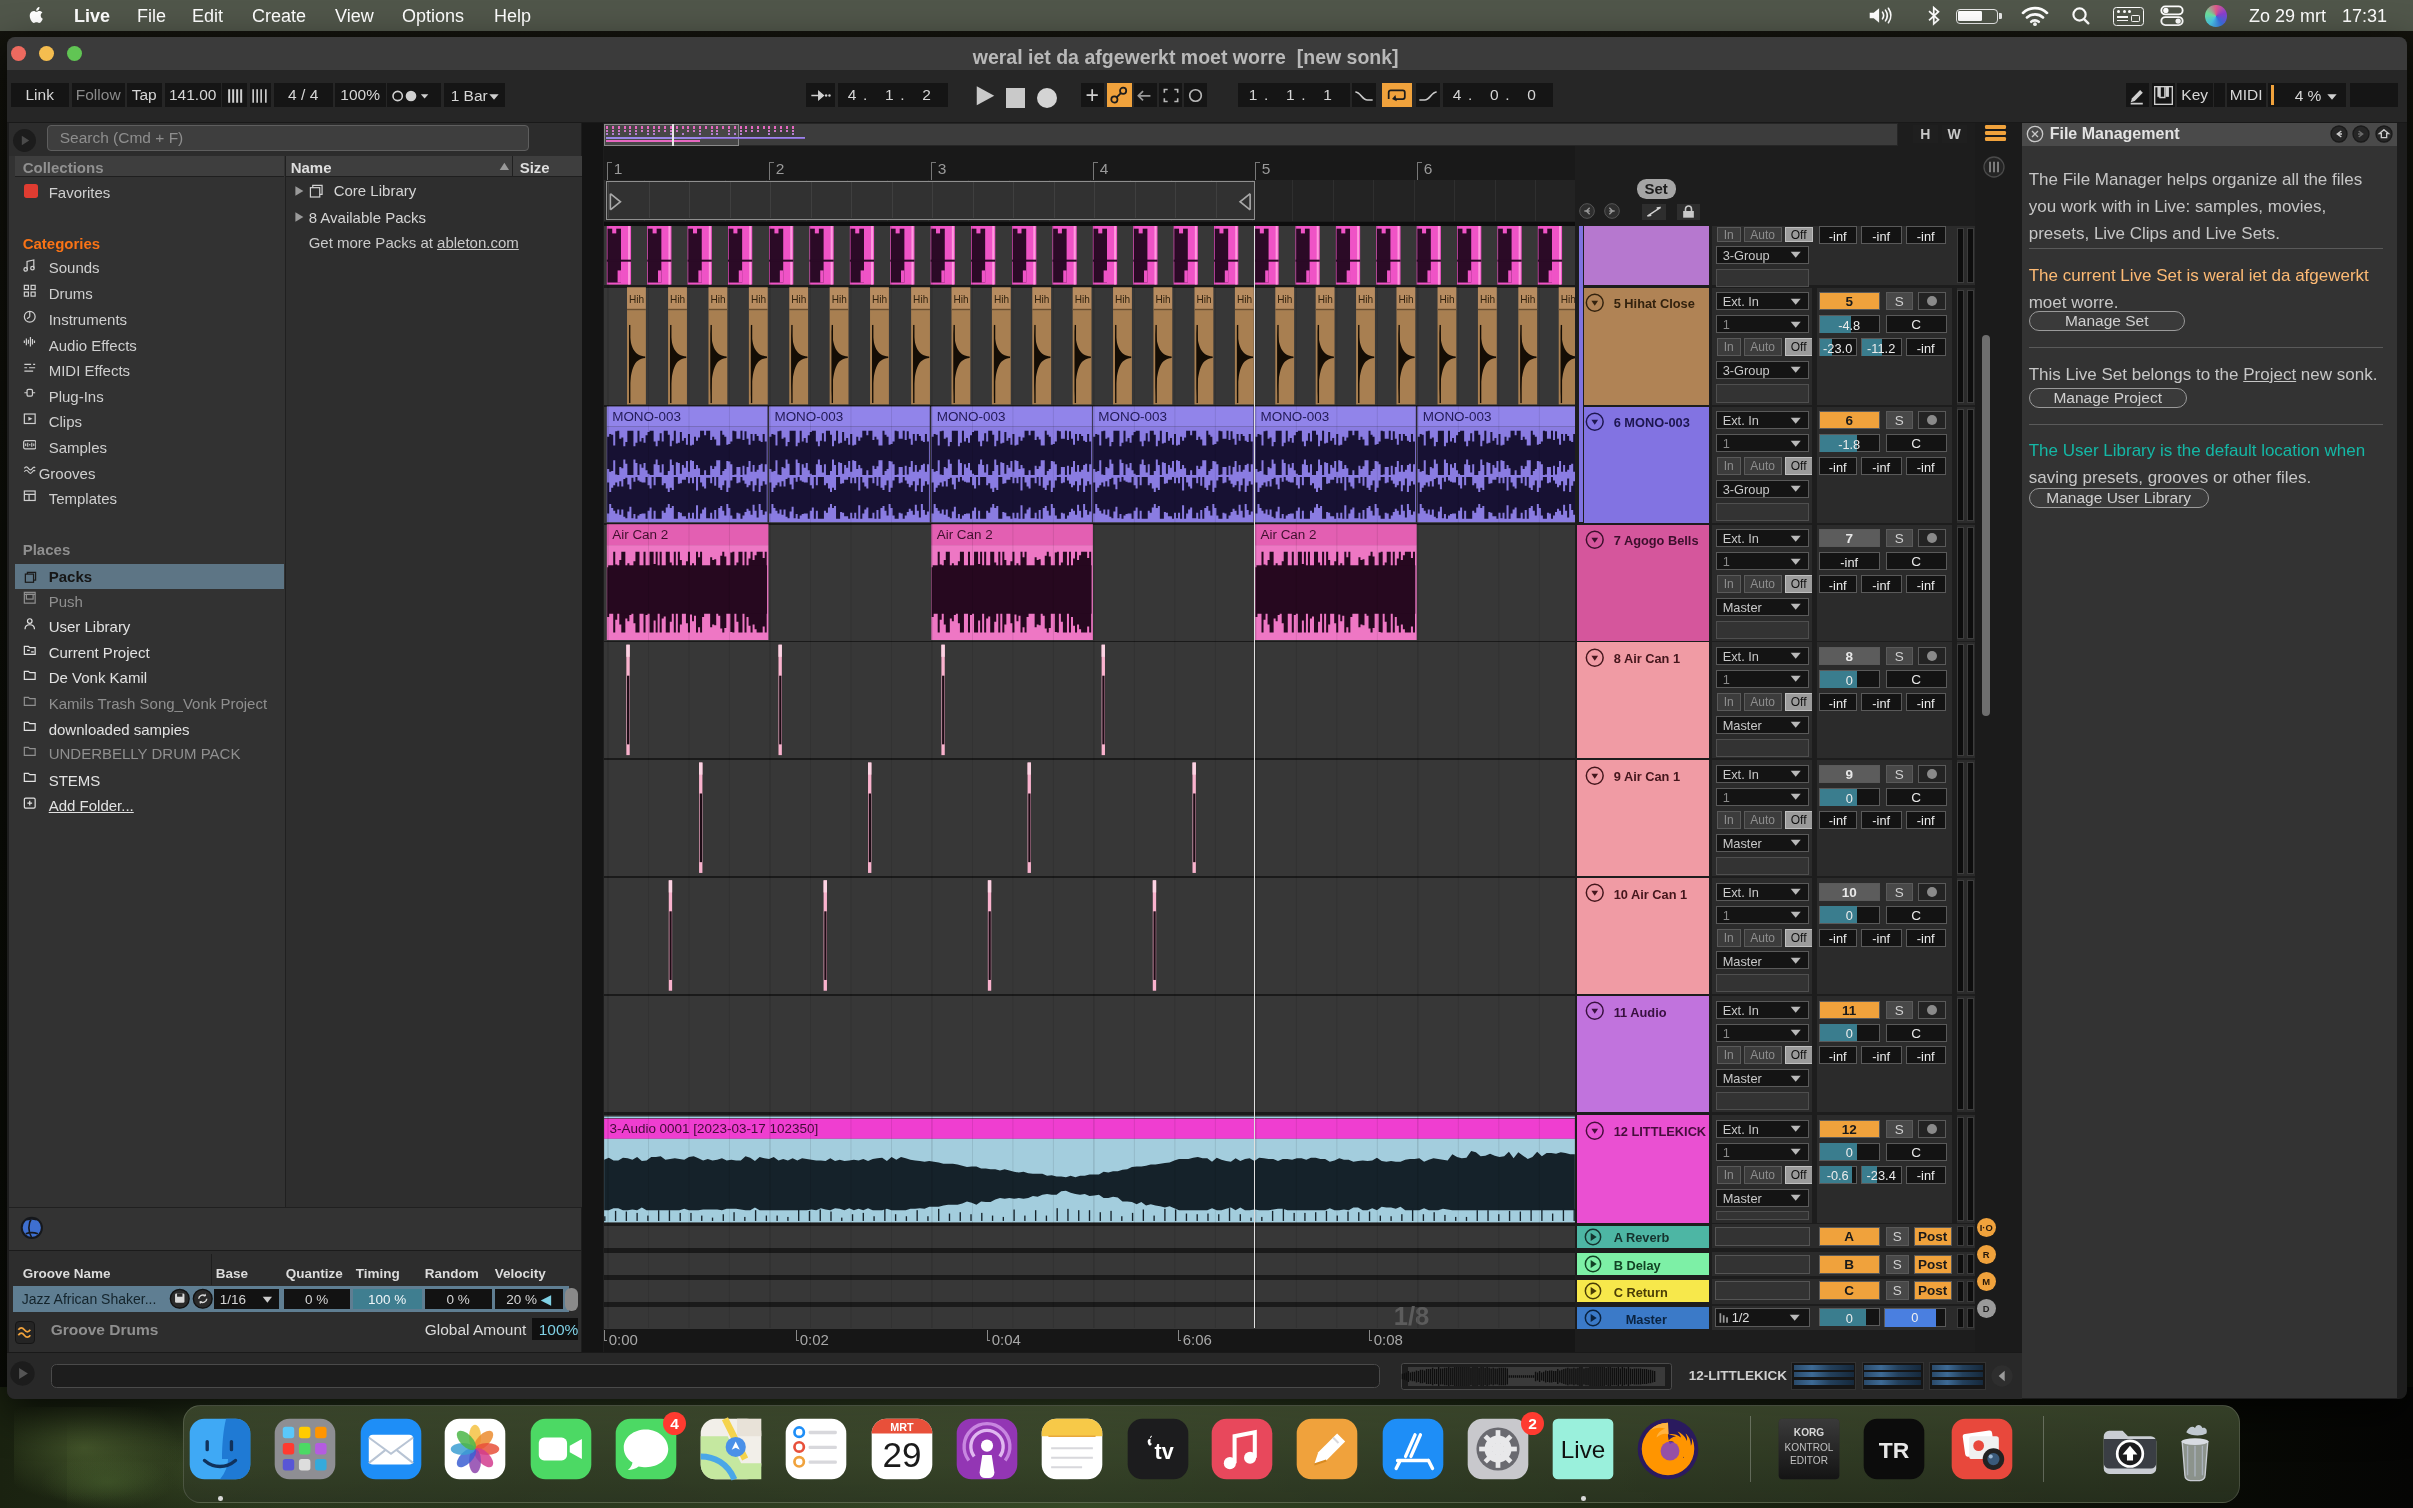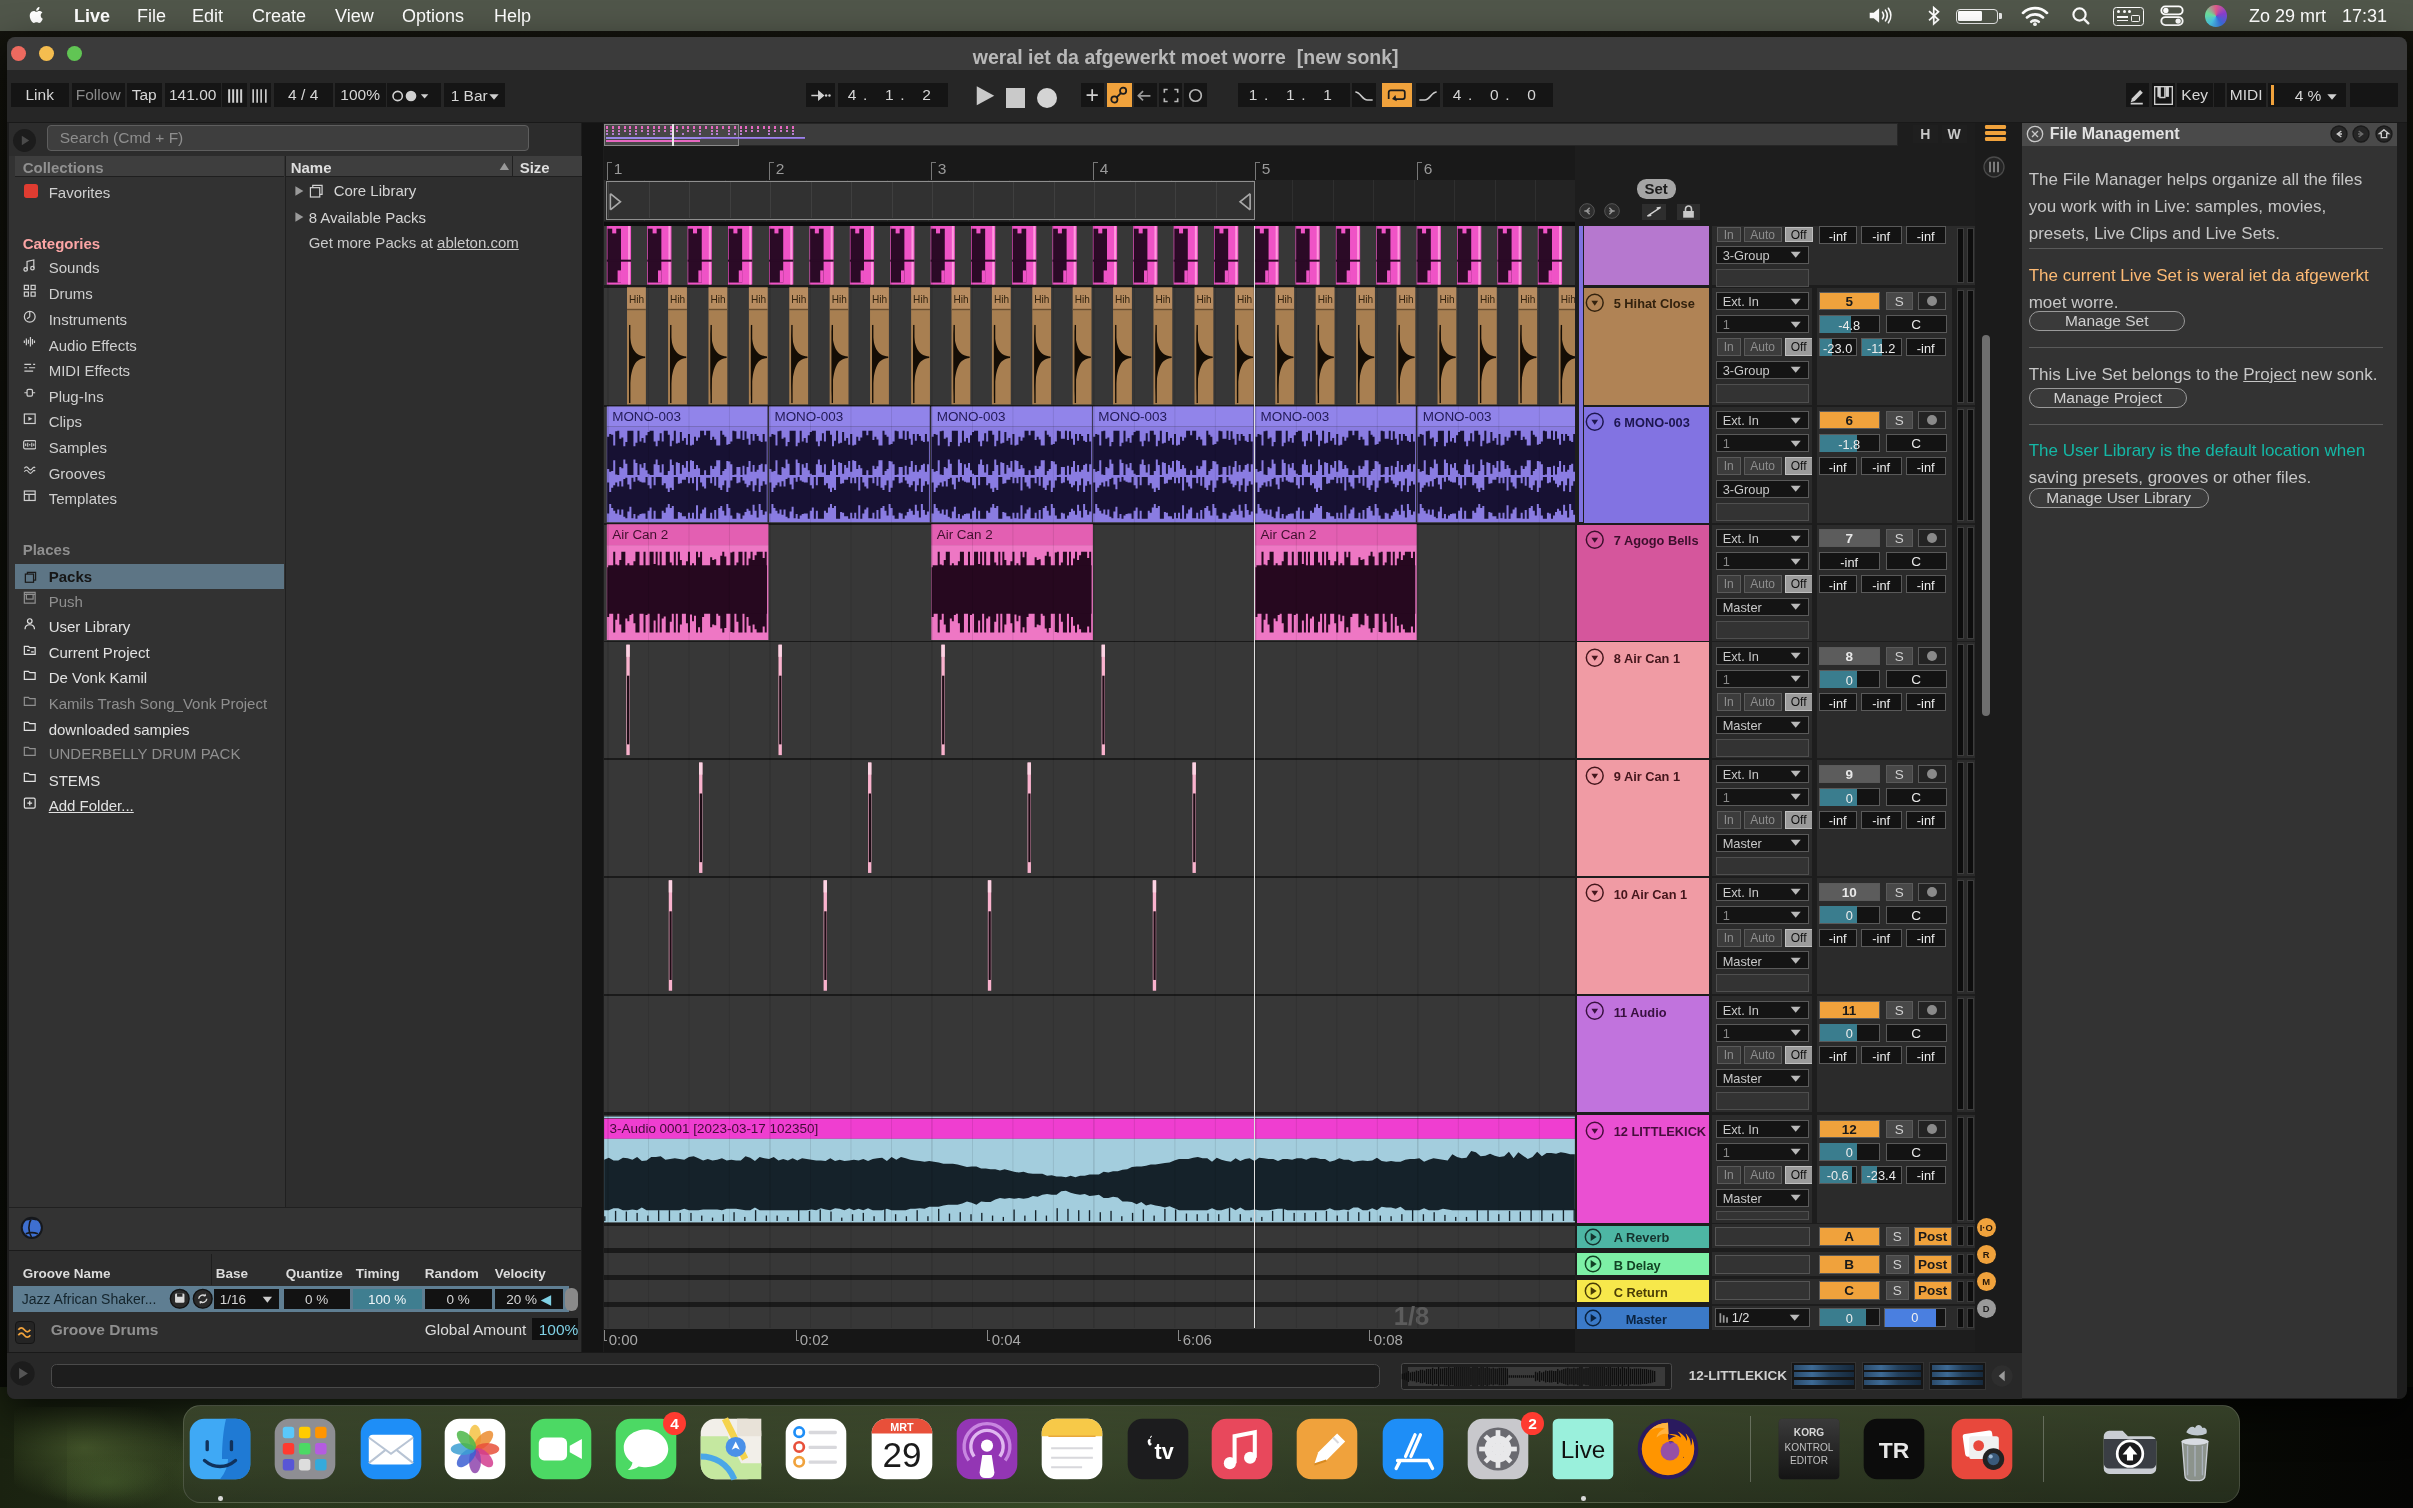--- a/index.html
+++ b/index.html
@@ -185,30 +185,30 @@
 <div class="t" style="left:284px;top:122px;color:#dedede;font-size:15px;font-weight:bold">Name</div>
 <svg style="left:492px;top:125px;" width="10.8" height="8.8" viewBox="0 0 16 13">
       <path d="M8 1 15 12H1z" fill="#999"></path>
     </svg>
 <div style="left:505px;top:119px;width:0.7px;height:21px;background:#202020"></div>
 <div class="t" style="left:513px;top:122px;color:#dedede;font-size:15px;font-weight:bold">Size</div>
 <div style="left:278px;top:119px;width:1.3px;height:1051px;background:#202020"></div>
 <div style="left:279px;top:140px;width:296px;height:1030px;background:#2e2e2e"></div>
 <div style="left:17.5px;top:147px;width:14px;height:14px;background:#e03c31;border-radius:2.7px"></div>
 <div class="t" style="left:42px;top:147px;color:#cfcfcf;font-size:15px">Favorites</div>
-<div class="t" style="left:16px;top:198px;color:#fca5a5;font-size:15px;font-weight:bold">Categories</div>
+<div class="t" style="left:16px;top:198px;color:#f97316;font-size:15px;font-weight:bold">Categories</div>
 <div class="t" style="left:42px;top:222px;color:#cfcfcf;font-size:15px">Sounds</div>
 <div class="t" style="left:42px;top:248px;color:#cfcfcf;font-size:15px">Drums</div>
 <div class="t" style="left:42px;top:274px;color:#cfcfcf;font-size:15px">Instruments</div>
 <div class="t" style="left:42px;top:300px;color:#cfcfcf;font-size:15px">Audio Effects</div>
 <div class="t" style="left:42px;top:325px;color:#cfcfcf;font-size:15px">MIDI Effects</div>
 <div class="t" style="left:42px;top:351px;color:#cfcfcf;font-size:15px">Plug-Ins</div>
 <div class="t" style="left:42px;top:376px;color:#cfcfcf;font-size:15px">Clips</div>
 <div class="t" style="left:42px;top:402px;color:#cfcfcf;font-size:15px">Samples</div>
-<div class="t" style="left:42px;top:428px;color:#cfcfcf;font-size:15px">Grooves</div>
+<div class="t" style="left:32px;top:428px;color:#cfcfcf;font-size:15px">Grooves</div>
 <div class="t" style="left:42px;top:453px;color:#cfcfcf;font-size:15px">Templates</div>
 <svg style="left:16px;top:221px;" width="13.5" height="13.5" viewBox="0 0 20 20">
       <path d="M6 17V5l10-2v12" fill="none" stroke="#cfcfcf" stroke-width="1.8"></path>
       <circle cx="4" cy="17" r="2.6" fill="none" stroke="#cfcfcf" stroke-width="1.8"></circle>
       <circle cx="14" cy="15" r="2.6" fill="none" stroke="#cfcfcf" stroke-width="1.8"></circle>
     </svg>
 <svg style="left:16px;top:247px;" width="13.5" height="13.5" viewBox="0 0 20 20">
       <rect x="2" y="2" width="6" height="6" fill="none" stroke="#cfcfcf" stroke-width="1.8"></rect>
       <rect x="12" y="2" width="6" height="6" fill="none" stroke="#cfcfcf" stroke-width="1.8"></rect>
       <rect x="2" y="12" width="6" height="6" fill="none" stroke="#cfcfcf" stroke-width="1.8"></rect>

